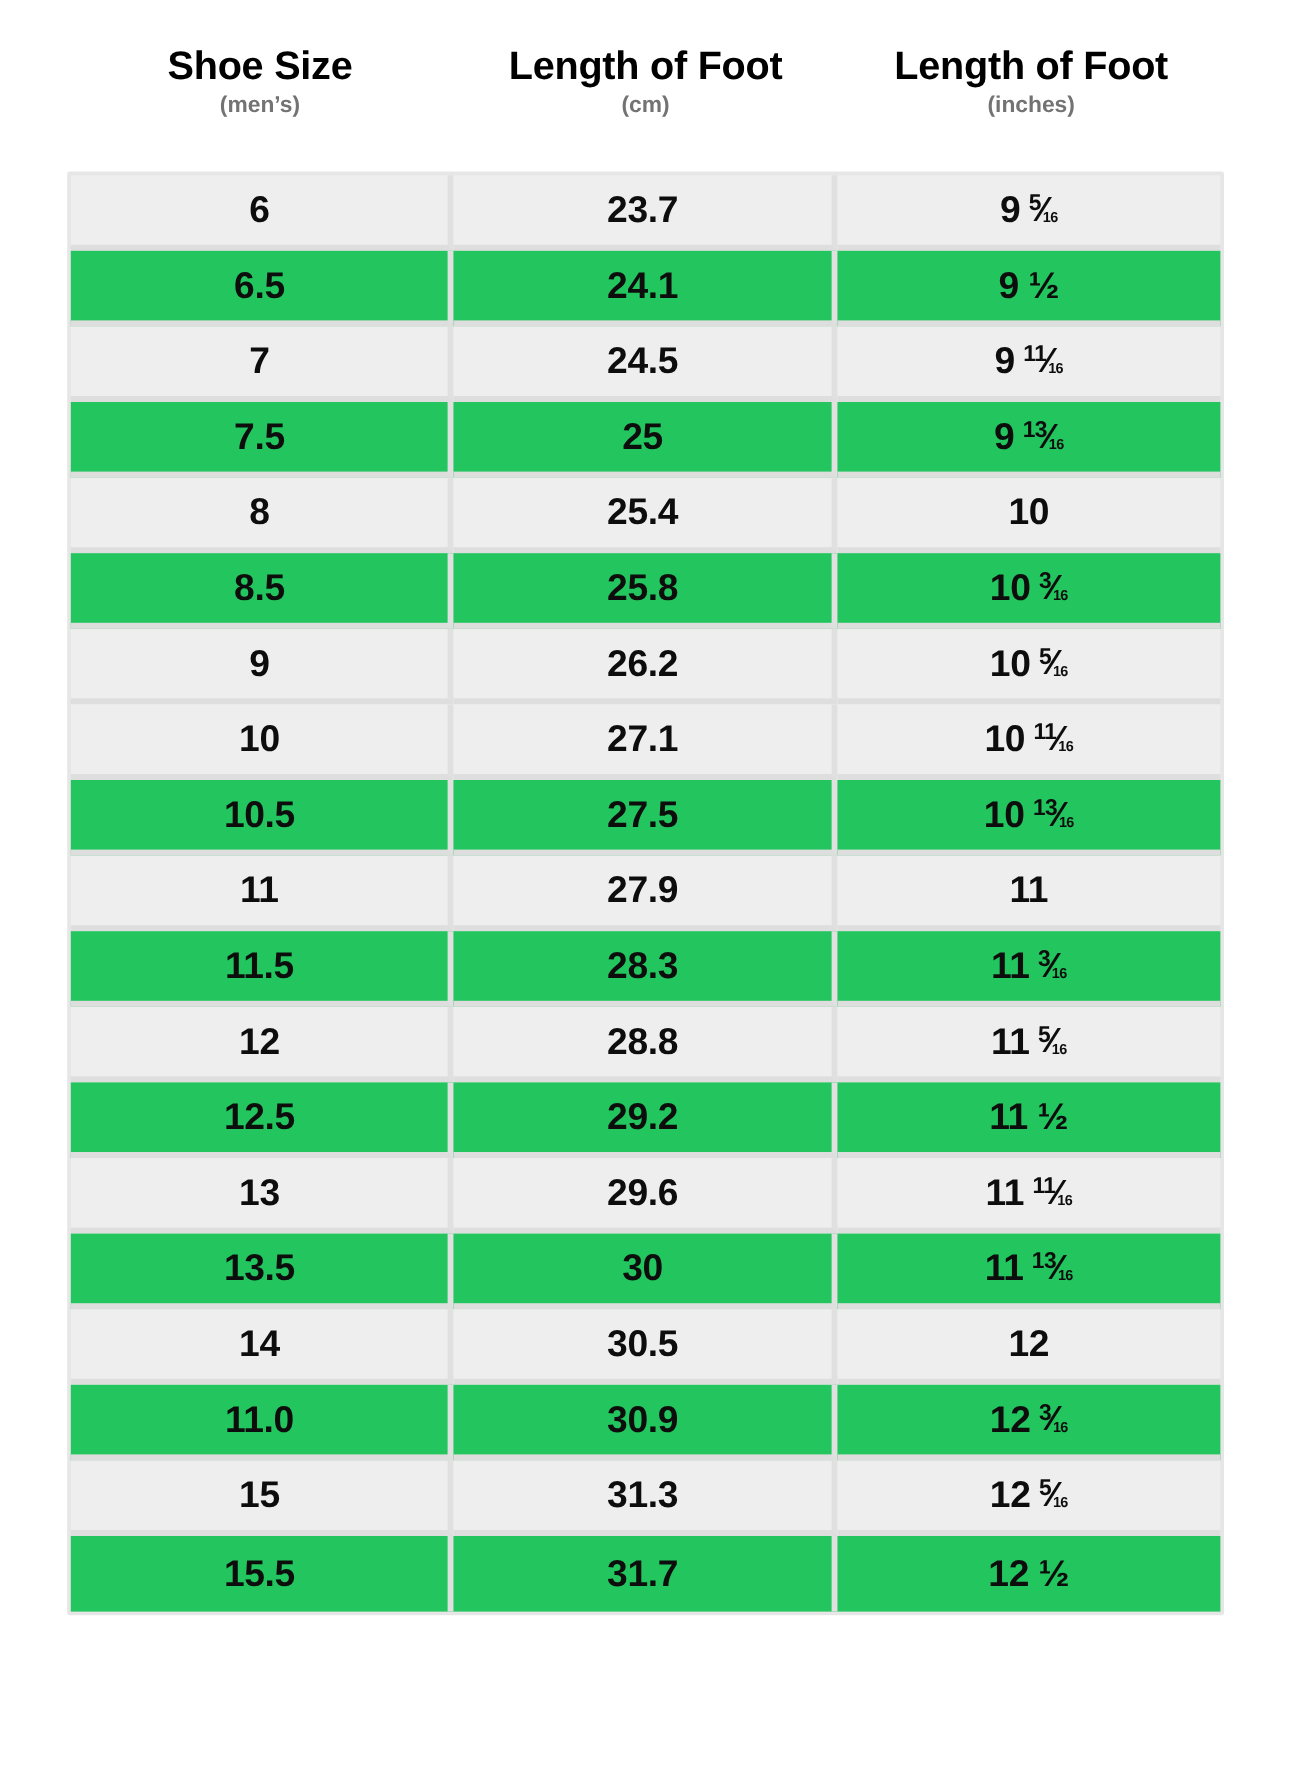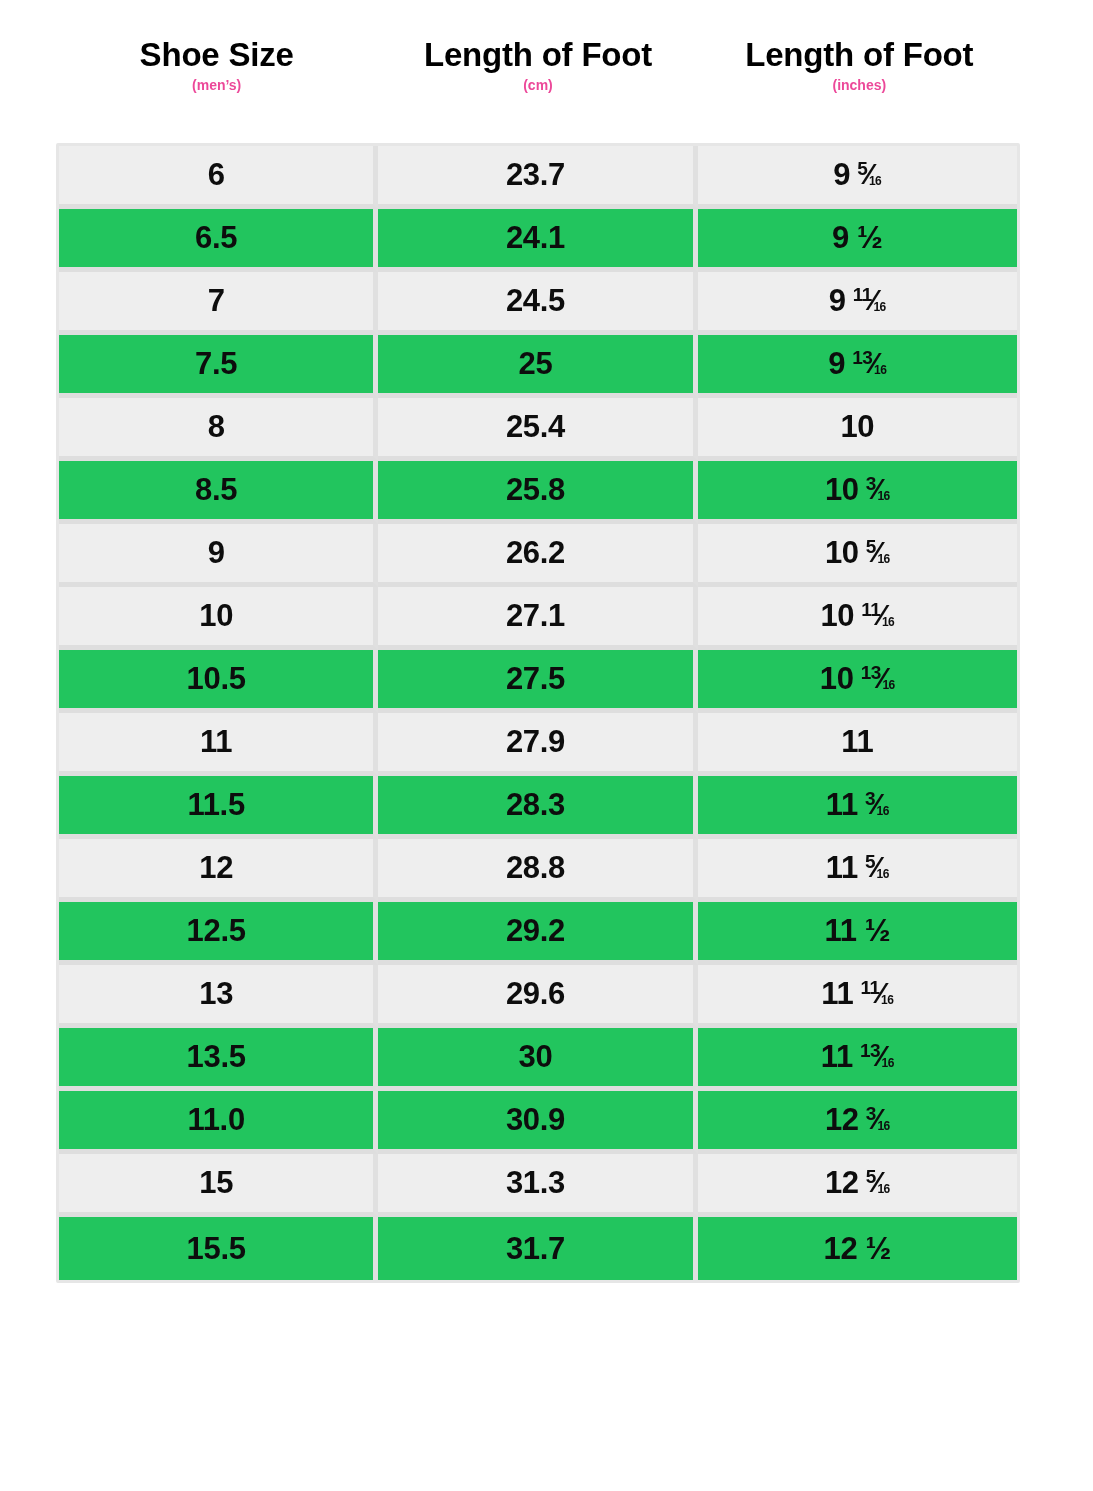--- a/index.html
+++ b/index.html
@@ -37,23 +37,23 @@
     line-height: 1.04;
   }
   .head-title {
     font-size: 33px;
     font-weight: bold;
     letter-spacing: -0.2px;
     color: #000000;
     white-space: nowrap;
   }
   .head-sub {
-    font-size: 14px;
-    font-weight: bold;
-    color: #ec4899;
+    font-size: 19px;
+    font-weight: bold;
+    color: #737373;
     margin-top: 6px;
   }
 
   
   .size-table {
     position: absolute;
     left: 56px;
     top: 143px;
     width: 964px;
     border-collapse: separate;
@@ -222,20 +222,25 @@
         <tr class="shaded">
           <td>13</td>
           <td>29.6</td>
           <td><span class="val"><span class="whole">11</span><span class="frac"><span class="num">11</span><span class="sl">⁄</span><span class="den">16</span></span></span></td>
         </tr>
         <tr>
           <td>13.5</td>
           <td>30</td>
           <td><span class="val"><span class="whole">11</span><span class="frac"><span class="num">13</span><span class="sl">⁄</span><span class="den">16</span></span></span></td>
         </tr>
+        <tr class="shaded">
+          <td>14</td>
+          <td>30.5</td>
+          <td><span class="val"><span class="whole">12</span></span></td>
+        </tr>
         <tr>
           <td>11.0</td>
           <td>30.9</td>
           <td><span class="val"><span class="whole">12</span><span class="frac"><span class="num">3</span><span class="sl">⁄</span><span class="den">16</span></span></span></td>
         </tr>
         <tr class="shaded">
           <td>15</td>
           <td>31.3</td>
           <td><span class="val"><span class="whole">12</span><span class="frac"><span class="num">5</span><span class="sl">⁄</span><span class="den">16</span></span></span></td>
         </tr>

